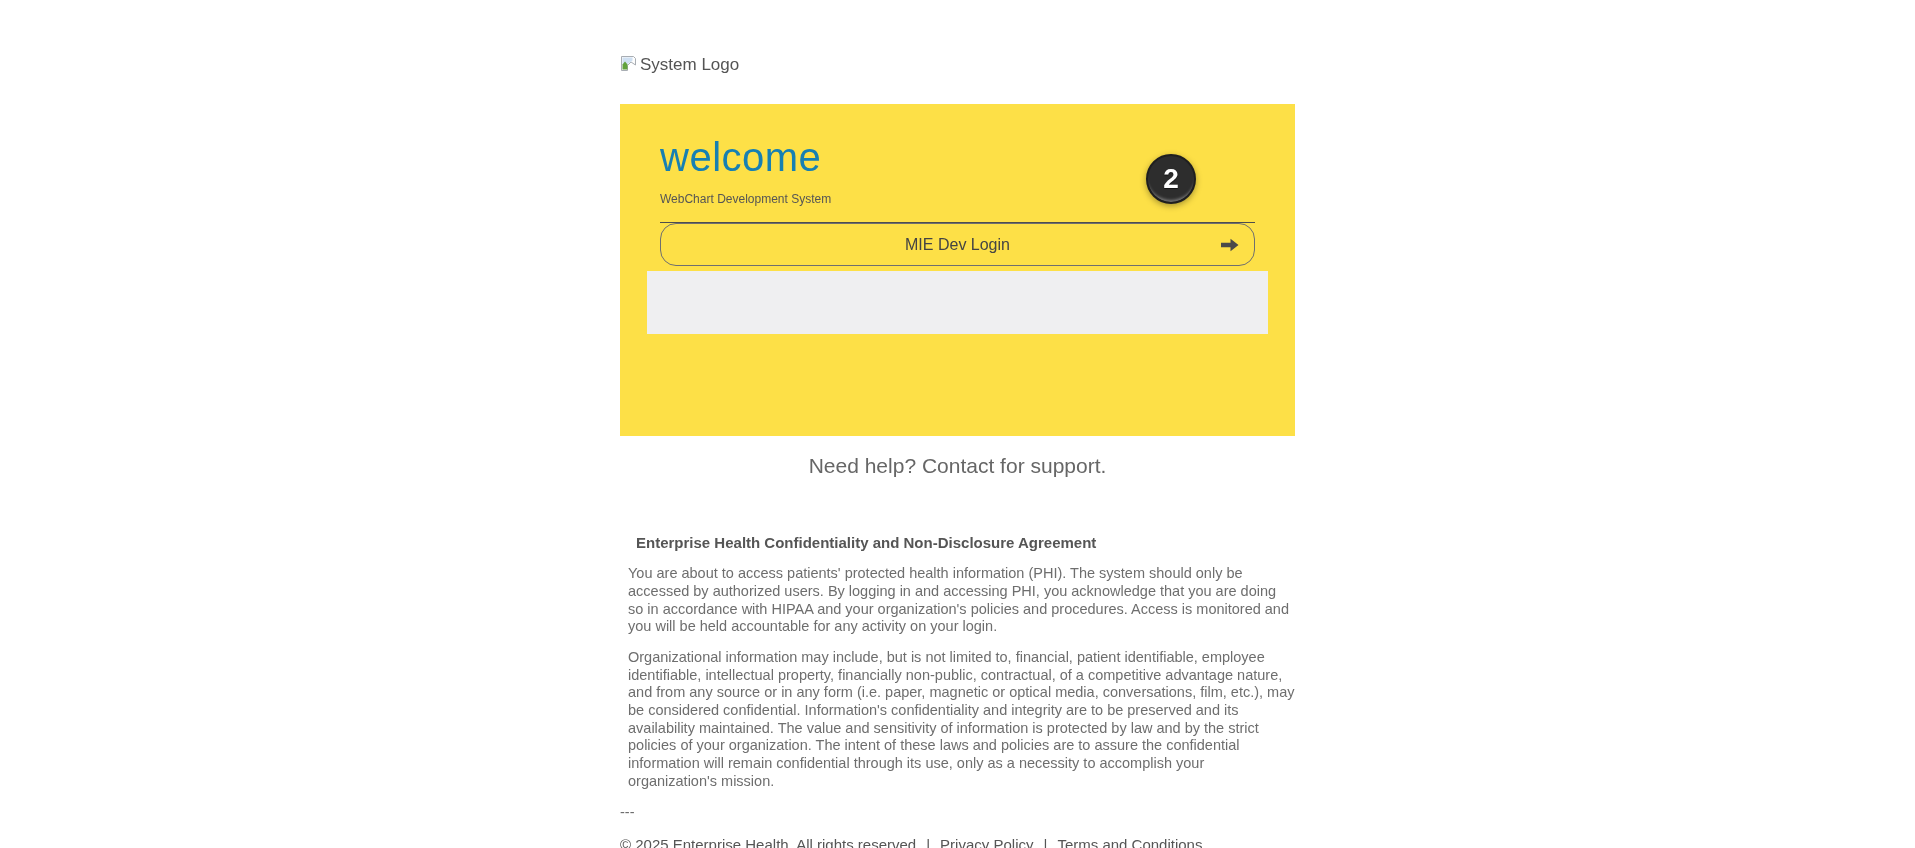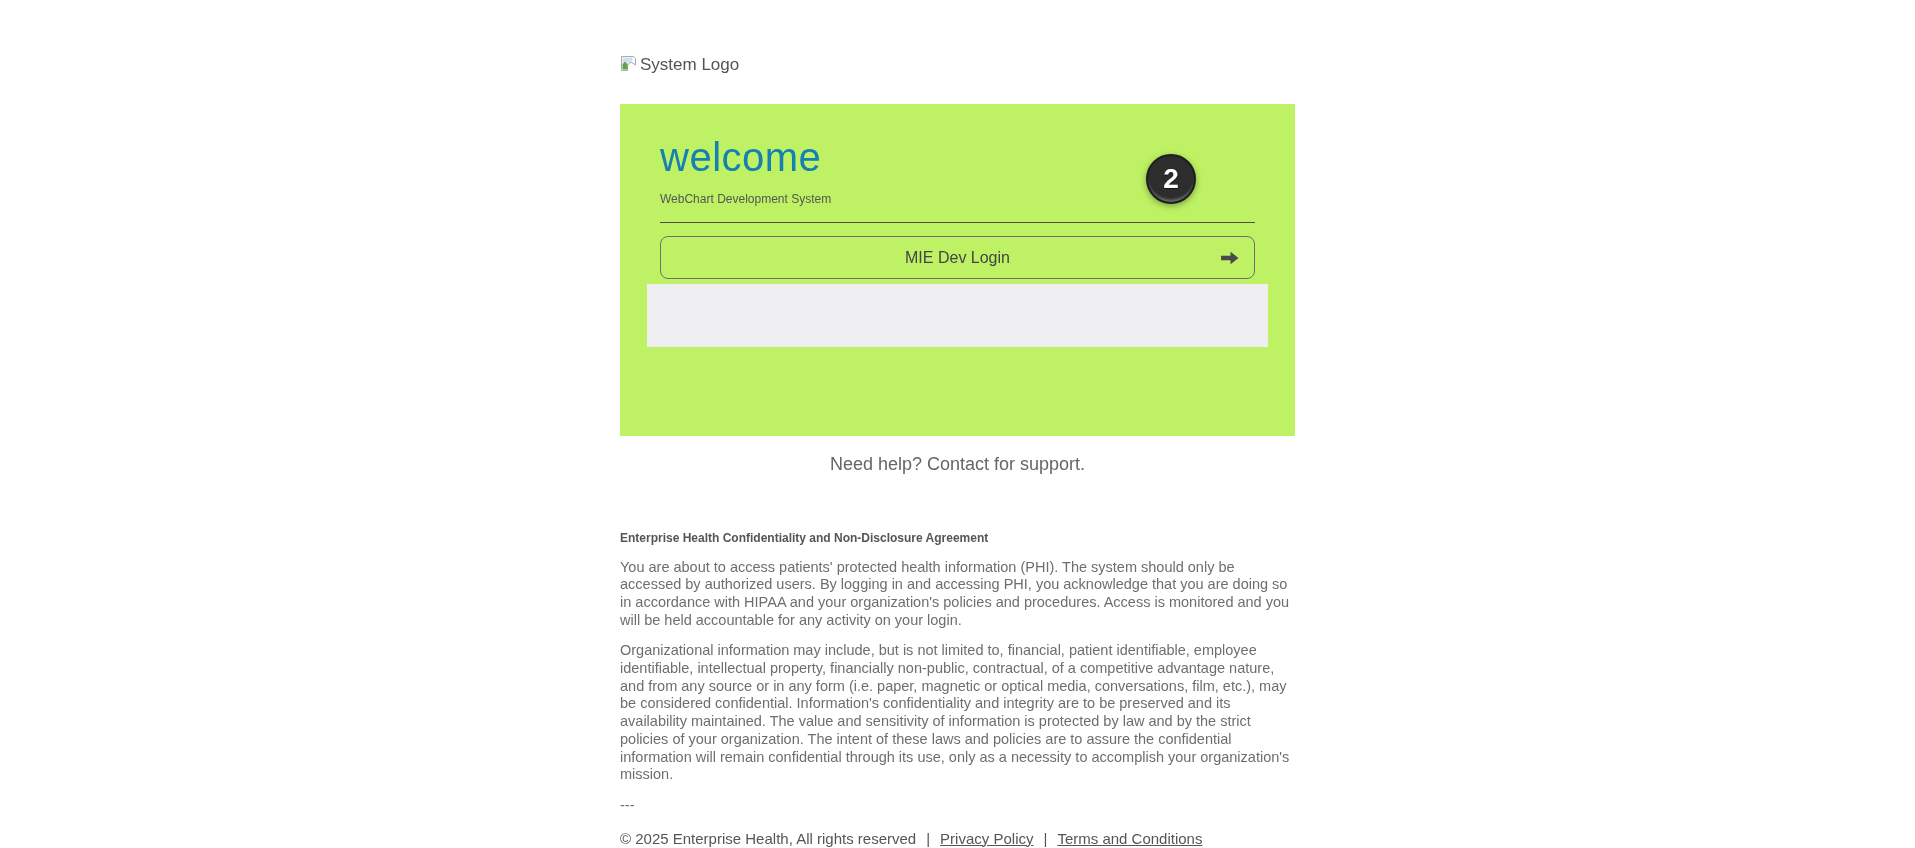--- a/index.html
+++ b/index.html
@@ -24,21 +24,21 @@
     height: 22px;
     color: #545454;
     font-size: 17px;
   }
   .broken-img { flex: 0 0 auto; display: inline-block; }
   
   .card {
     position: relative;
     margin-top: 27px;
     height: 332px;
-    background: #bef264;
+    background: #fde047;
     padding: 0 40px;
   }
   .welcome-title {
     margin: 0;
     padding-top: 30px;
     font-size: 40px;
     line-height: 1.15;
     font-weight: 400;
     color: #1780b2;
     letter-spacing: 0.5px;
@@ -48,27 +48,27 @@
     font-size: 12px;
     color: #555555;
   }
   .card hr {
     margin: 16px 0 0 0;
     border: none;
     border-top: 1px solid #4d4d4d;
     height: 0;
   }
   .login-btn {
-    margin-top: 13px;
+    margin-top: 0;
     position: relative;
     width: 100%;
     height: 43px;
     background: transparent;
     border: 1px solid #6f6f6f;
-    border-radius: 8px;
+    border-radius: 16px;
     font-family: "Liberation Sans", sans-serif;
     font-size: 16px;
     color: #444444;
     cursor: pointer;
     display: flex;
     align-items: center;
     justify-content: center;
   }
   .login-arrow {
     position: absolute;
@@ -97,38 +97,38 @@
     display: flex;
     align-items: center;
     justify-content: center;
     box-shadow: 0 2px 6px rgba(0,0,0,0.35), inset 0 -4px 3px -2px rgba(255,255,255,0.35);
     text-shadow: 0 1px 1px rgba(0,0,0,0.6);
     user-select: none;
   }
   .help-text {
     margin-top: 18px;
     text-align: center;
-    font-size: 18px;
+    font-size: 21px;
     color: #666666;
   }
   
   .agreement {
     margin-top: 56px;
     color: #6e6e6e;
     font-size: 14.5px;
     line-height: 1.22;
   }
   .agreement h2 {
-    margin: 0 0 13px 0;
-    font-size: 12px;
+    margin: 0 0 13px 16px;
+    font-size: 15px;
     font-weight: bold;
     color: #555555;
   }
   .agreement p {
-    margin: 0 0 13px 0;
+    margin: 0 0 13px 8px;
   }
   .dashes {
     margin-top: 9px;
     color: #6e6e6e;
     font-size: 14.5px;
   }
   
   .footer {
     margin-top: 15px;
     font-size: 15px;

